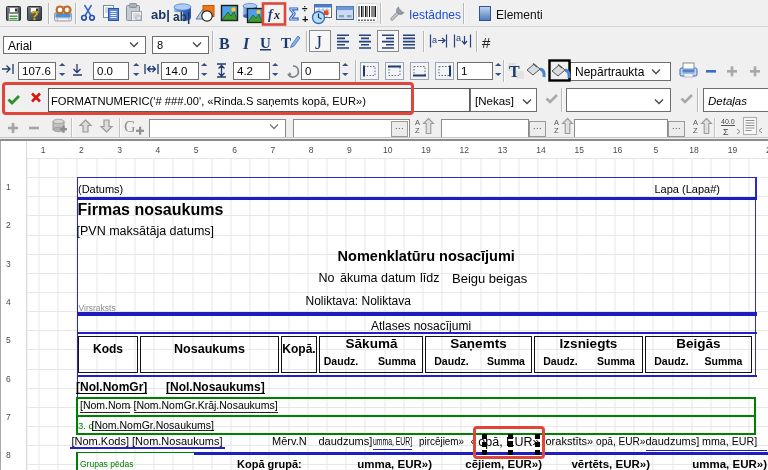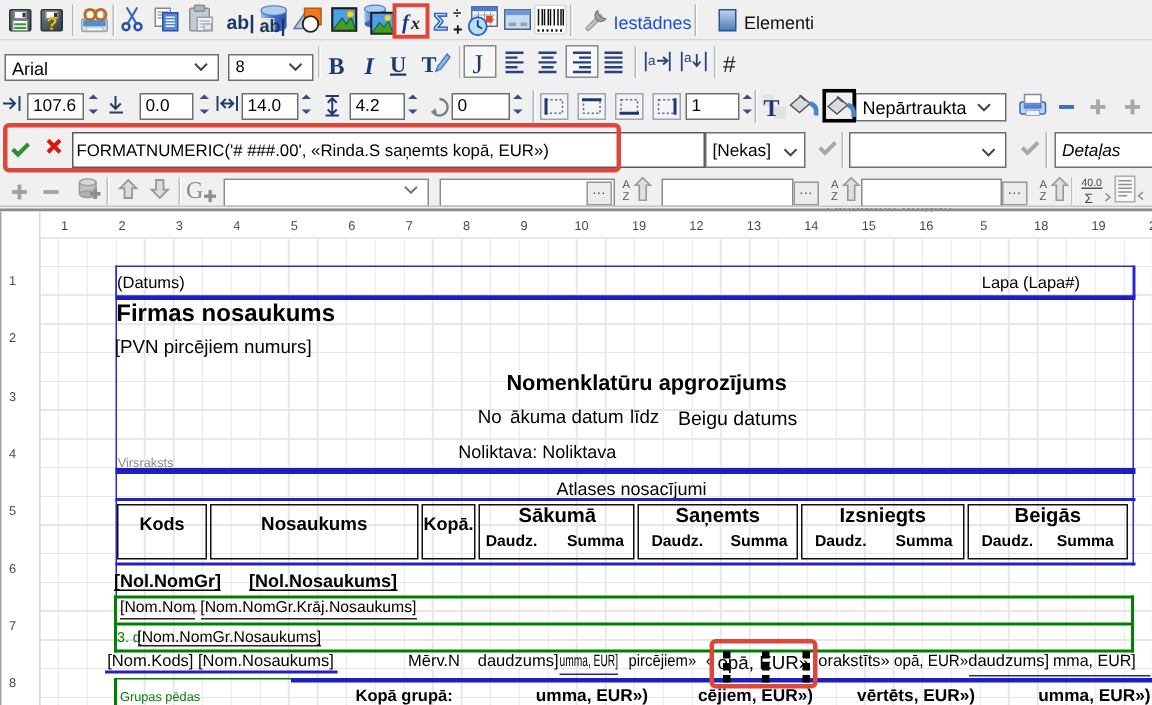--- a/index.html
+++ b/index.html
@@ -407,26 +407,26 @@
 
 <div class="blin" style="left:76.5px;top:177px;width:1.1px;height:221px;background:#2a2ad4;"></div>
 <div class="blin" style="left:755.2px;top:177px;width:1.3px;height:200px;background:#2a2ad4;"></div>
 
 <div class="ab" style="left:76.6px;top:176.6px;width:680px;height:21px;border:1.1px solid #2a2ad4;box-sizing:border-box;"></div>
 <div class="t" style="left:78px;top:182.6px;font-size:11px;">(Datums)</div>
 <div class="t" style="left:654.5px;top:182.6px;font-size:11px;text-align:right;">Lapa (Lapa#)</div>
 <div class="blin" style="left:76.6px;top:196.8px;width:680px;height:3.4px;background:#1e1ebe;"></div>
 
 <div class="t bld" style="left:77.5px;top:201.3px;font-size:16px;">Firmas nosaukums</div>
-<div class="t" style="left:76.5px;top:223.9px;font-size:12.5px;">[PVN pircējiem numurs]</div>
-<div class="t bld" style="left:337.6px;top:247.7px;font-size:14.5px;">Nomenklatūru apgrozījums</div>
+<div class="t" style="left:76.5px;top:223.9px;font-size:12.5px;">[PVN maksātāja datums]</div>
+<div class="t bld" style="left:337.6px;top:247.7px;font-size:14.5px;">Nomenklatūru nosacījumi</div>
 <div class="t" style="left:318.5px;top:271.1px;font-size:12.5px;">No</div>
 <div class="t" style="left:340px;top:271.1px;font-size:12.5px;">ākuma datum</div>
 <div class="t" style="left:420px;top:271.1px;font-size:12.5px;">līdz</div>
-<div class="t" style="left:452px;top:270.9px;font-size:13px;">Beigu datums</div>
+<div class="t" style="left:452px;top:270.9px;font-size:13px;">Beigu beigas</div>
 <div class="t" style="left:305.5px;top:294.4px;font-size:12px;">Noliktava: Noliktava</div>
 <div class="t" style="left:78.5px;top:302.7px;font-size:8.5px;color:#8a8a8a;">Virsraksts</div>
 <div class="blin" style="left:76.6px;top:312.3px;width:680px;height:3.6px;background:#1e1ebe;"></div>
 <div class="t" style="left:371px;top:319px;font-size:12px;">Atlases nosacījumi</div>
 <div class="blin" style="left:76.6px;top:332.4px;width:680px;height:1.3px;"></div>
 
 <div id="thdr">
     <div class="ab" style="left:77.6px;top:335.6px;width:60.2px;height:37px;border:1.3px solid #111;box-sizing:border-box;"></div>
     <div class="ab" style="left:139.6px;top:335.6px;width:139.2px;height:37px;border:1.3px solid #111;box-sizing:border-box;"></div>
     <div class="ab" style="left:280.6px;top:335.6px;width:36.7px;height:37px;border:1.3px solid #111;box-sizing:border-box;"></div>

